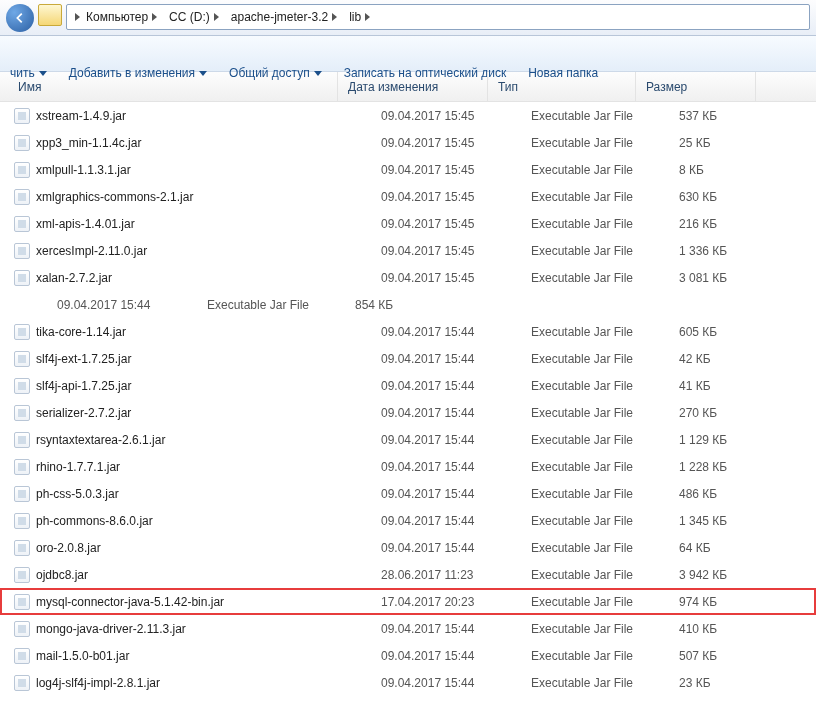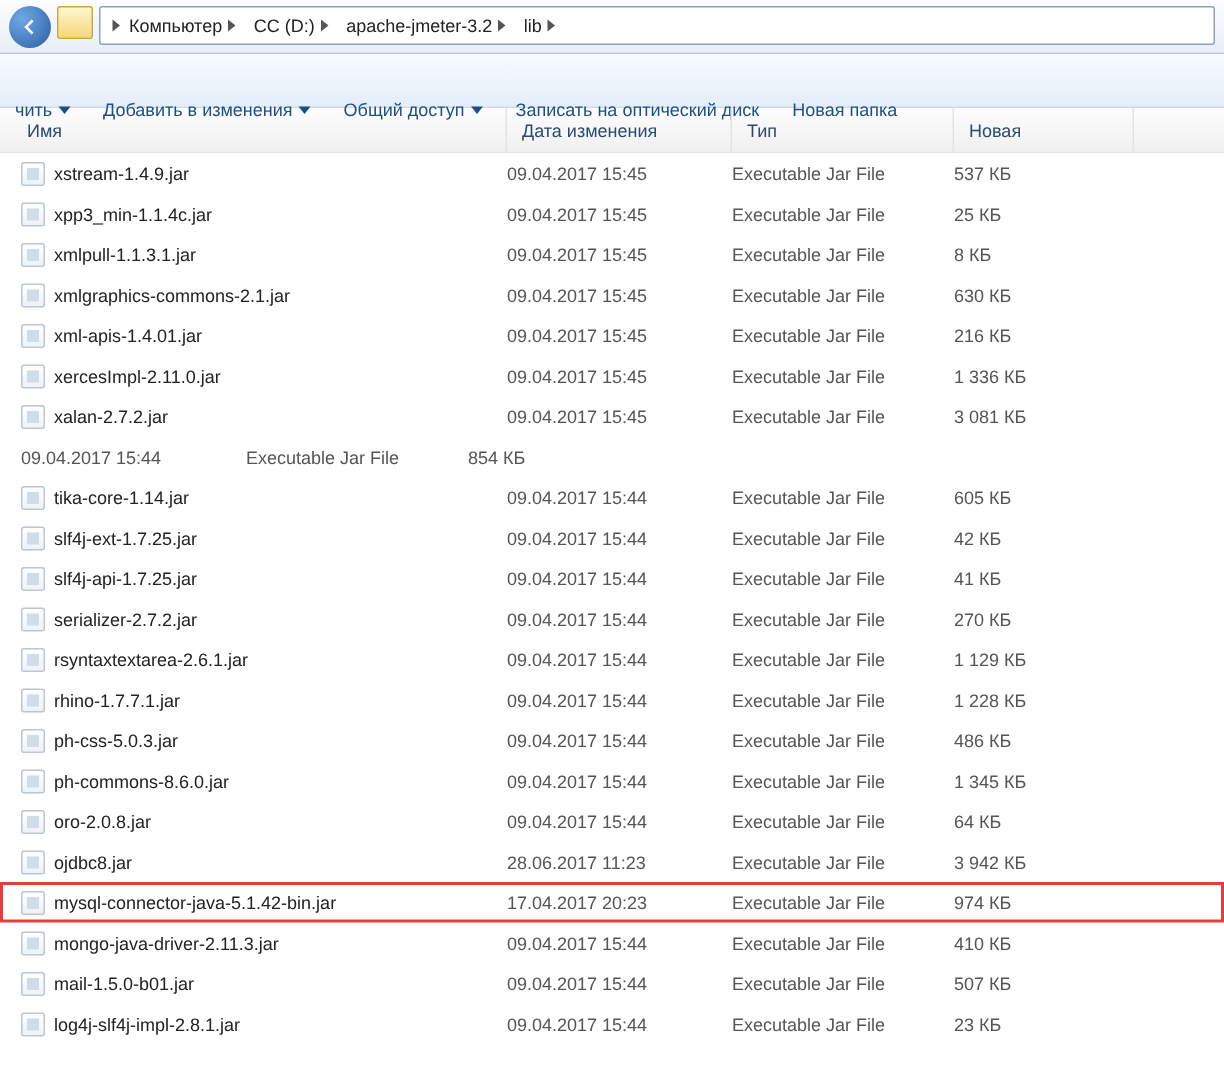--- a/index.html
+++ b/index.html
@@ -107,21 +107,21 @@
   align-items: center;
   height: 27px;
   padding-left: 14px;
   color: #222;
 }
 .row.highlight {
   outline: 2px solid #e73c3c;
   outline-offset: -2px;
 }
 .cell-name { width: 324px; display: flex; align-items: center; gap: 6px; }
-.cell-date { width: 150px; color: #555; }
+.cell-date { width: 150px; color: #555; margin-left: 43px; }
 .cell-type { width: 148px; color: #555; }
 .cell-size { width: 110px; text-align: left; padding-right: 16px; color: #555; }
 .jar-icon {
   width: 16px; height: 16px;
   background: linear-gradient(#fff,#eef2f7);
   border: 1px solid #b9c6d6;
   border-radius: 2px;
   position: relative;
   flex-shrink: 0;
 }
@@ -169,21 +169,21 @@
   </div>
   <div class="tb-item">
     <span>Новая папка</span>
   </div>
 </div>
 
 <div class="columns">
   <div class="col col-name">Имя</div>
   <div class="col col-date">Дата изменения</div>
   <div class="col col-type">Тип</div>
-  <div class="col col-size">Новая</div>
+  <div class="col col-size">Размер</div>
 </div>
 
 <div class="filelist" id="filelist">
     <div class="row">
       <div class="cell-name">
         <span class="jar-icon"></span>
         <span>xstream-1.4.9.jar</span>
       </div>
       <div class="cell-date">09.04.2017 15:45</div>
       <div class="cell-type">Executable Jar File</div>

